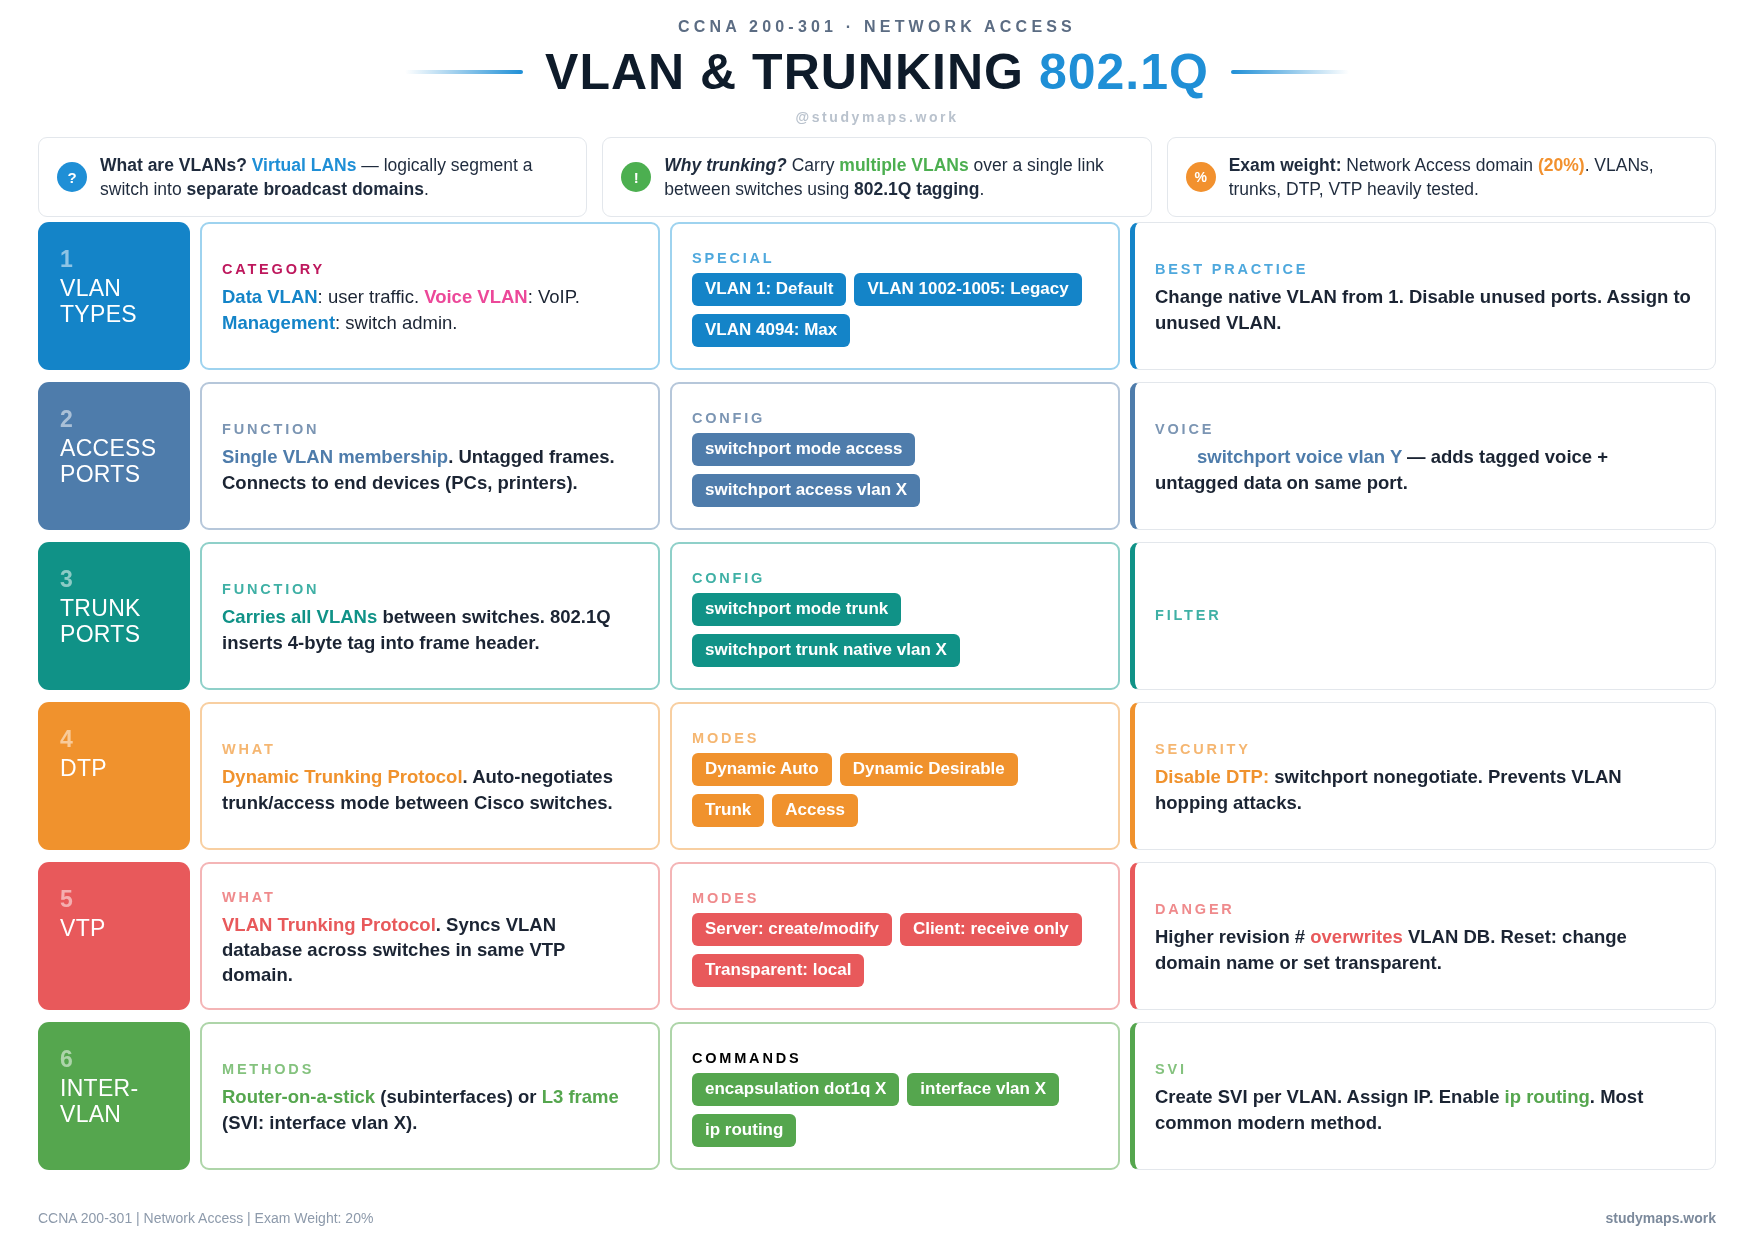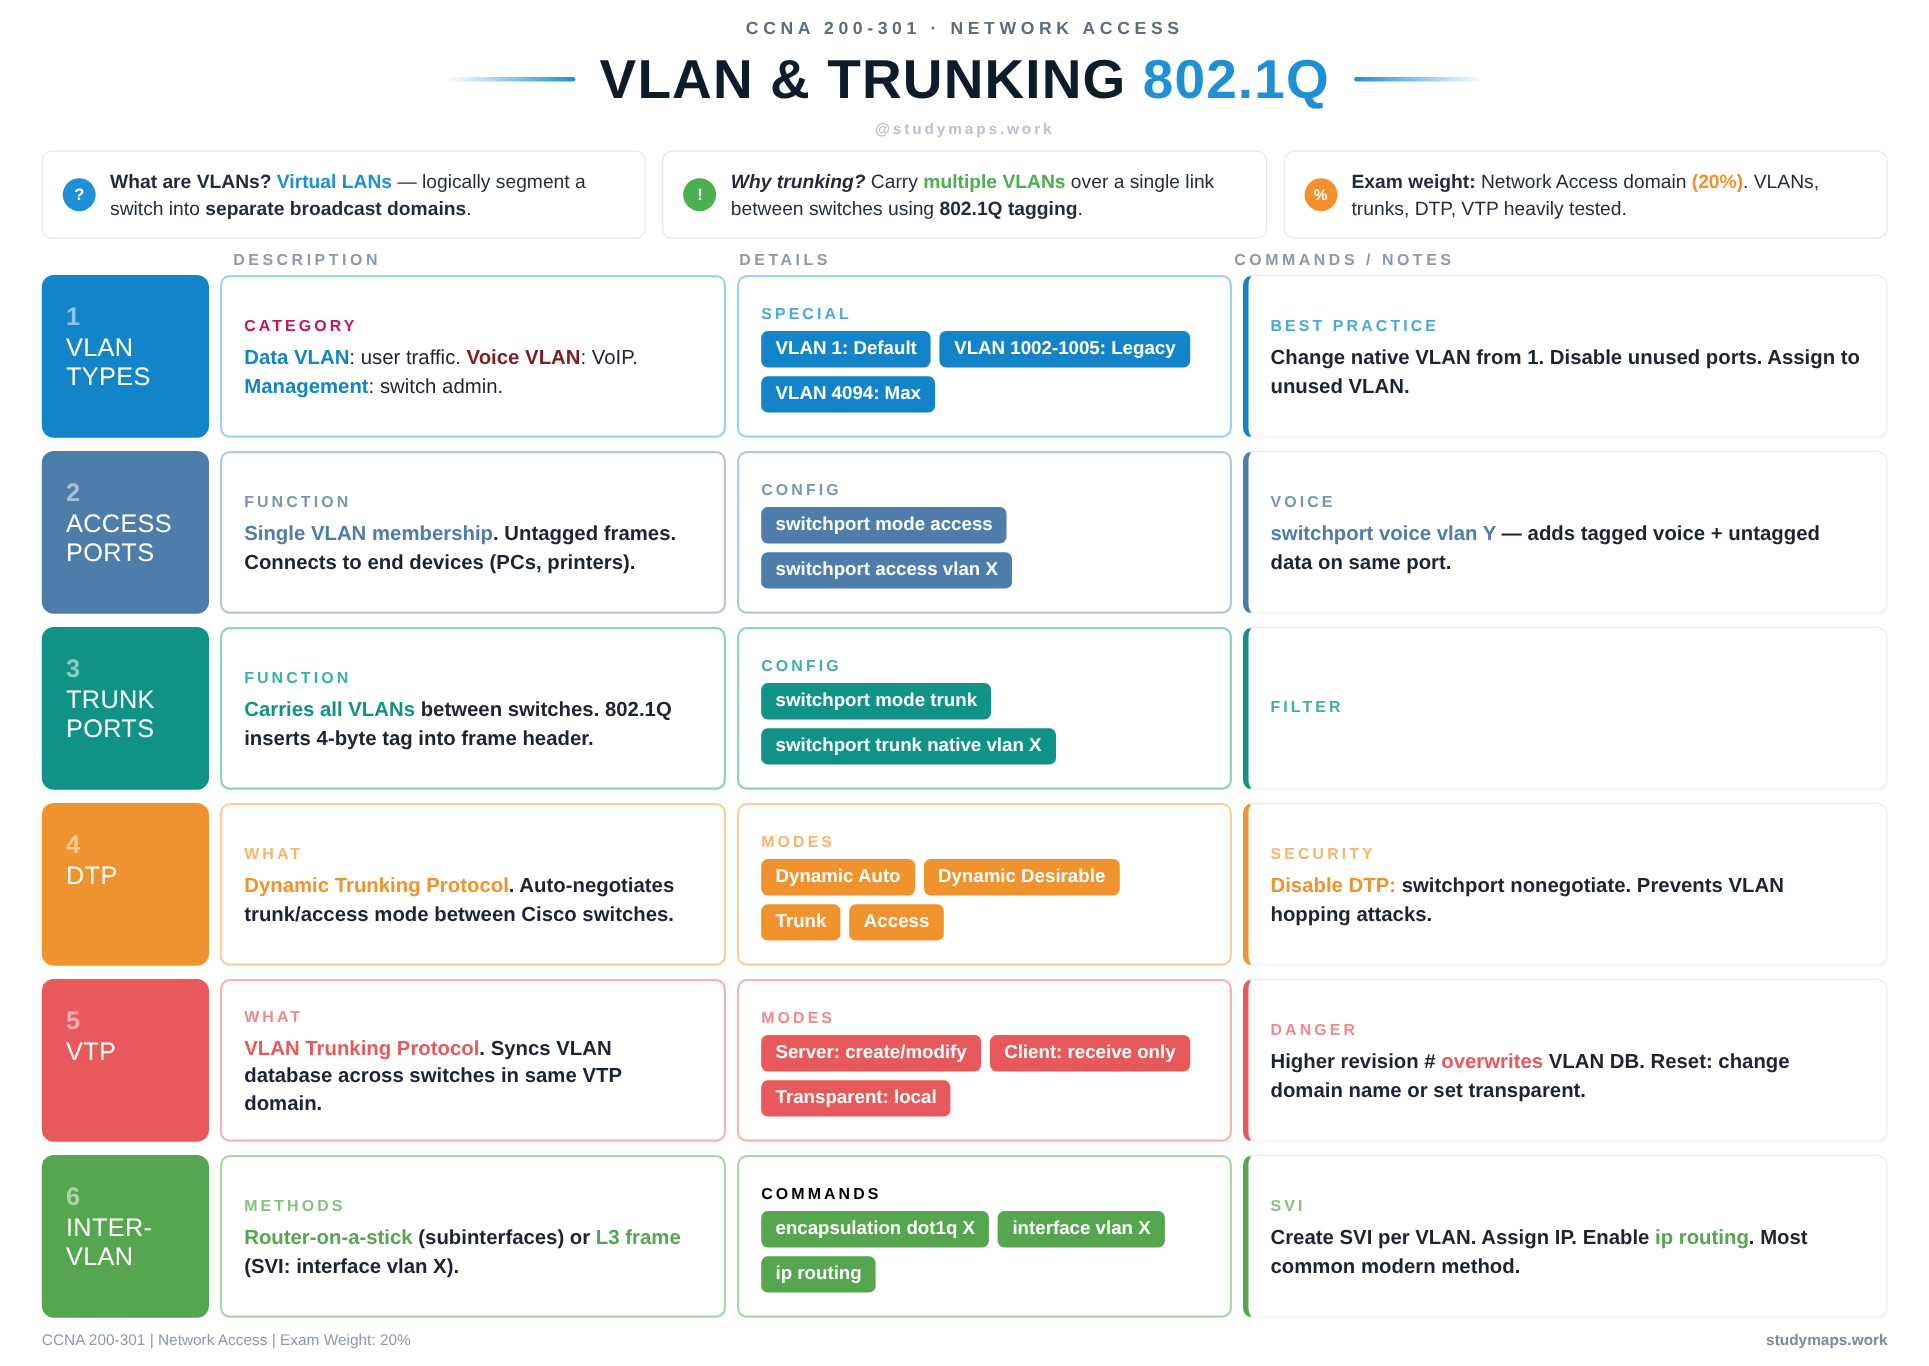--- a/index.html
+++ b/index.html
@@ -140,36 +140,30 @@
       <div class="callout">
         <div class="badge x" style="background: rgb(76, 175, 80);">!</div>
         <div class="callout-text"><span style="font-weight: bold; font-style: italic;">Why trunking? </span><span>Carry </span><span class="c-green">multiple VLANs</span><span> over a single link between switches using </span><span style="font-weight: bold;">802.1Q tagging</span><span>.</span></div>
       </div>
       <div class="callout">
         <div class="badge p" style="background: rgb(242, 145, 46);">%</div>
         <div class="callout-text"><span style="font-weight: bold;">Exam weight: </span><span>Network Access domain </span><span class="c-orange">(20%)</span><span>. VLANs, trunks, DTP, VTP heavily tested.</span></div>
       </div>
     </div>
 
-  <div class="colheads">
-    <div class="spacer"></div>
-    <div class="ch ch-desc">DESCRIPTION</div>
-    <div class="ch ch-det">DETAILS</div>
-    <div class="ch ch-cmd">COMMANDS / NOTES</div>
-  </div>
 
   <div class="rows" id="rows">
       <div class="row">
         <div class="rowlabel" style="background: rgb(20, 132, 200);">
           <div class="num">1</div>
           <div class="nm">VLAN<br>TYPES</div>
         </div>
         <div class="cell desc" style="border-color: rgb(158, 211, 239);">
           <div class="celllabel" style="color: #be185d;">CATEGORY</div>
-          <div class="body"><span style="color: rgb(20, 132, 200); font-weight: bold;">Data VLAN</span><span>: user traffic. </span><span style="color: #7f1d1d; font-weight: bold;">Voice VLAN</span><span>: VoIP. </span><span style="color: rgb(20, 132, 200); font-weight: bold;">Management</span><span>: switch admin.</span></div>
+          <div class="body"><span style="color: rgb(20, 132, 200); font-weight: bold;">Data VLAN</span><span>: user traffic. </span><span style="color: #ec4899; font-weight: bold;">Voice VLAN</span><span>: VoIP. </span><span style="color: rgb(20, 132, 200); font-weight: bold;">Management</span><span>: switch admin.</span></div>
         </div>
         <div class="cell det" style="border-color: rgb(158, 211, 239);">
           <div class="celllabel" style="color: rgb(78, 168, 221);">SPECIAL</div>
           <div class="chips">
             <span class="chip" style="background: rgb(20, 132, 200);">VLAN 1: Default</span>
             <span class="chip" style="background: rgb(20, 132, 200);">VLAN 1002-1005: Legacy</span>
             <span class="chip" style="background: rgb(20, 132, 200);">VLAN 4094: Max</span>
           </div>
         </div>
         <div class="cell cmd" style="border-left-color: rgb(20, 132, 200);">
@@ -188,21 +182,21 @@
         </div>
         <div class="cell det" style="border-color: rgb(182, 199, 218);">
           <div class="celllabel" style="color: rgb(123, 149, 179);">CONFIG</div>
           <div class="chips">
             <span class="chip" style="background: rgb(78, 124, 171);">switchport mode access</span>
             <span class="chip" style="background: rgb(78, 124, 171);">switchport access vlan X</span>
           </div>
         </div>
         <div class="cell cmd" style="border-left-color: rgb(78, 124, 171);">
           <div class="celllabel" style="color: rgb(123, 149, 179);">VOICE</div>
-          <div class="body"><span style="color: rgb(78, 124, 171); font-weight: bold;">switchport voice vlan Y</span><span style="font-weight: bold;"> — adds tagged voice + untagged data on same port.</span></div>
+          <div class="body"><span style="color: rgb(78, 124, 171); font-weight: bold; margin-left: 42px;">switchport voice vlan Y</span><span style="font-weight: bold;"> — adds tagged voice + untagged data on same port.</span></div>
         </div>
       </div>
       <div class="row">
         <div class="rowlabel" style="background: rgb(16, 146, 135);">
           <div class="num">3</div>
           <div class="nm">TRUNK<br>PORTS</div>
         </div>
         <div class="cell desc" style="border-color: rgb(143, 208, 201);">
           <div class="celllabel" style="color: rgb(63, 176, 165);">FUNCTION</div>
           <div class="body"><span style="color: rgb(16, 146, 135); font-weight: bold;">Carries all VLANs</span><span style="font-weight: bold;"> between switches. 802.1Q inserts 4-byte tag into frame header.</span></div>

